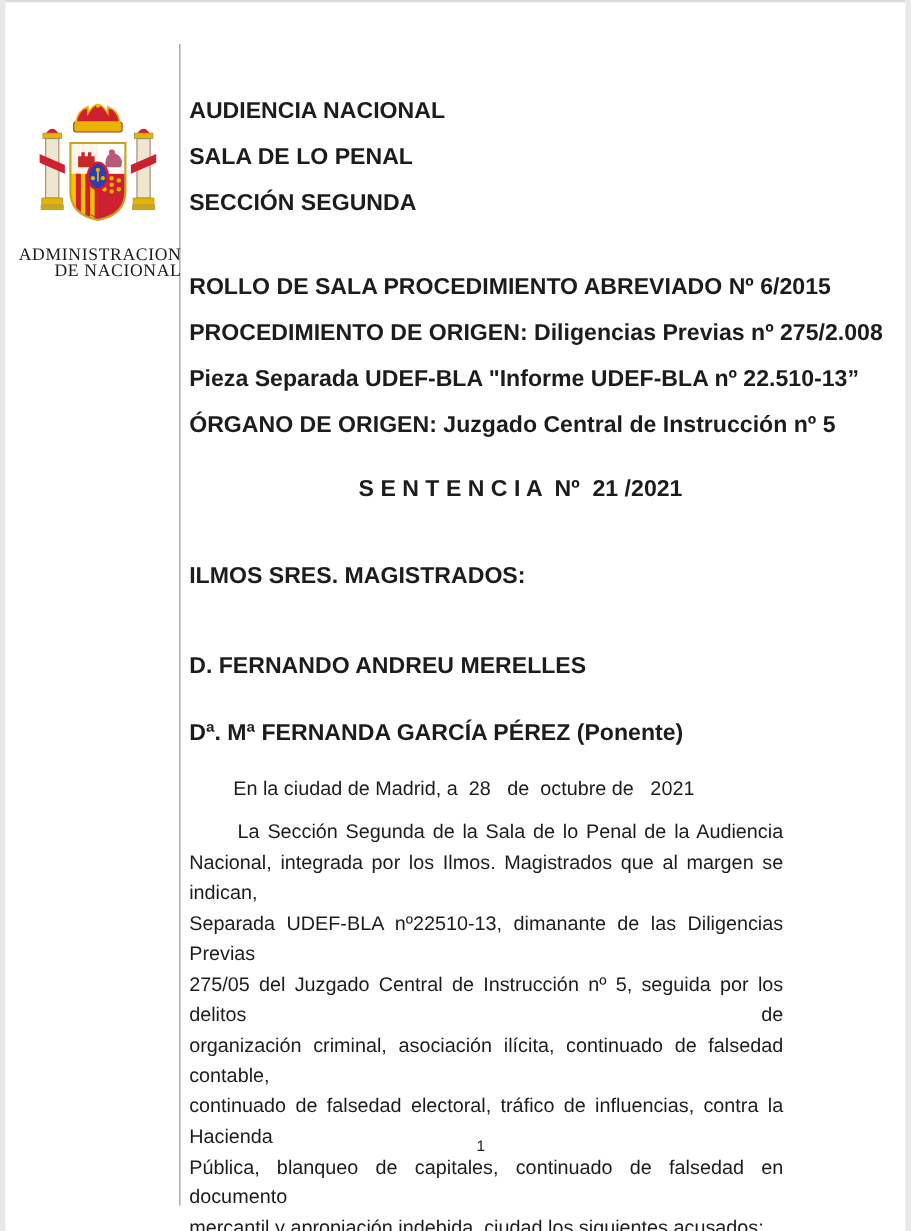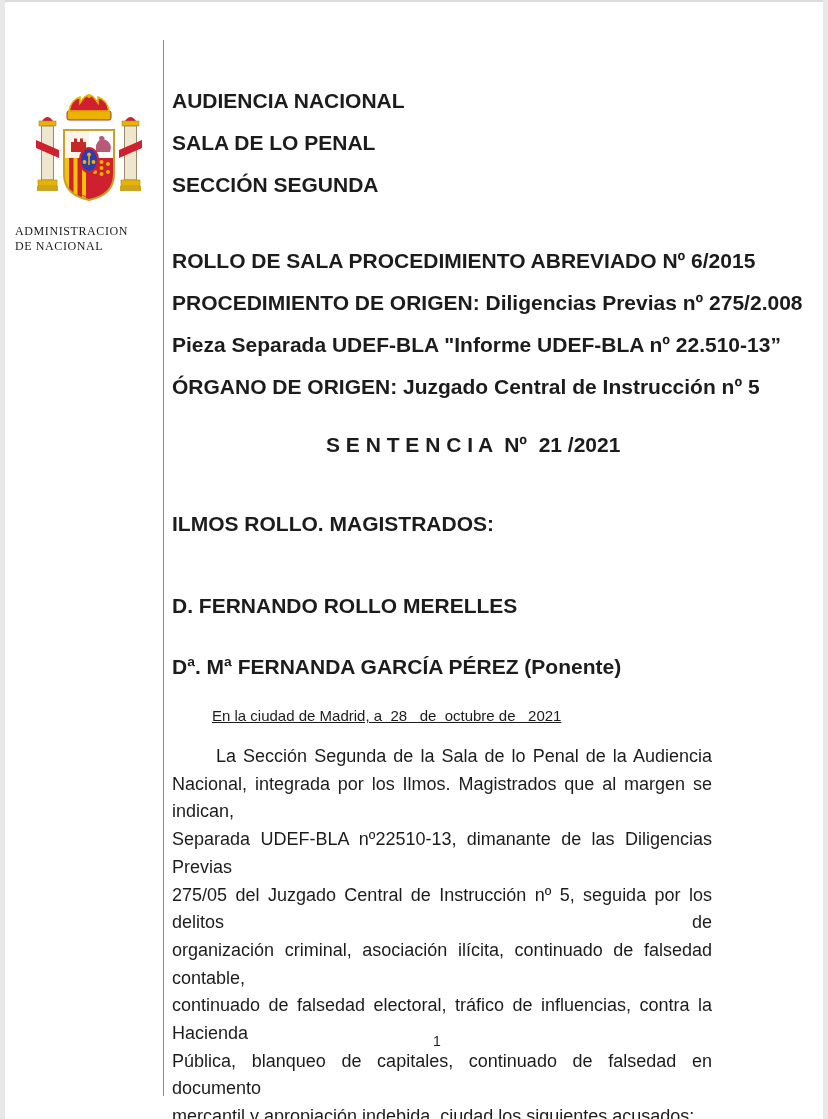--- a/index.html
+++ b/index.html
@@ -16,34 +16,34 @@
     background:#ffffff;
     border-top:2px solid #dcdcdc;
   }
   .vrule{
     position:absolute;left:158px;top:38px;width:1px;height:1056px;
     background:#8a8a8a;
   }
   .crest{position:absolute;left:28px;top:92px;width:112px;height:118px;}
   .crest-caption{
     position:absolute;left:10px;top:222px;width:150px;
-    text-align:left;
+    text-align:right;
     font-family:"Liberation Serif", serif;
-    font-size:12px;line-height:15px;letter-spacing:0.6px;
+    font-size:16px;line-height:15px;letter-spacing:0.6px;
     color:#1a1a1a;
   }
   .bold-line{
     position:absolute;left:167px;
     font-weight:bold;font-size:21px;line-height:1.2;
     white-space:pre-wrap;
   }
   .date-line{
     position:absolute;left:167px;width:545px;
-    font-size:15px;line-height:1.2;
-    white-space:pre-wrap;text-indent:40px;text-decoration:underline;
+    font-size:18px;line-height:1.2;
+    white-space:pre-wrap;text-indent:40px;
   }
   .para{
     position:absolute;left:167px;top:741px;width:540px;
     font-size:18px;
   }
   .para-line{
     text-align:justify;
     text-align-last:justify;
     line-height:27.7px;
   }
@@ -127,22 +127,22 @@
   <div class="bold-line" style="top:128px">SALA DE LO PENAL</div>
   <div class="bold-line" style="top:170px">SECCIÓN SEGUNDA</div>
 
   <div class="bold-line" style="top:246px">ROLLO DE SALA PROCEDIMIENTO ABREVIADO Nº 6/2015</div>
   <div class="bold-line" style="top:288px">PROCEDIMIENTO DE ORIGEN: Diligencias Previas nº 275/2.008</div>
   <div class="bold-line" style="top:330px">Pieza Separada UDEF-BLA "Informe UDEF-BLA nº 22.510-13”</div>
   <div class="bold-line" style="top:372px">ÓRGANO DE ORIGEN: Juzgado Central de Instrucción nº 5</div>
 
   <div class="bold-line" style="top:430px;left:321px">S E N T E N C I A  Nº  21 /2021</div>
 
-  <div class="bold-line" style="top:509px">ILMOS ROLLO. MAGISTRADOS:</div>
-  <div class="bold-line" style="top:591px">D. FERNANDO ROLLO MERELLES</div>
+  <div class="bold-line" style="top:509px">ILMOS SRES. MAGISTRADOS:</div>
+  <div class="bold-line" style="top:591px">D. FERNANDO ANDREU MERELLES</div>
   <div class="bold-line" style="top:652px">Dª. Mª FERNANDA GARCÍA PÉREZ (Ponente)</div>
 
   <div class="date-line" style="top:705px">En la ciudad de Madrid, a  28   de  octubre de   2021</div>
 
   <div class="para">
     <div class="para-line first">La Sección Segunda de la Sala de lo Penal de la Audiencia</div>
     <div class="para-line">Nacional, integrada por los Ilmos. Magistrados que al margen se indican,</div>
     <div class="para-line">Separada UDEF-BLA nº22510-13, dimanante de las Diligencias Previas</div>
     <div class="para-line">275/05 del Juzgado Central de Instrucción nº 5, seguida por los delitos de</div>
     <div class="para-line">organización criminal, asociación ilícita, continuado de falsedad contable,</div>

